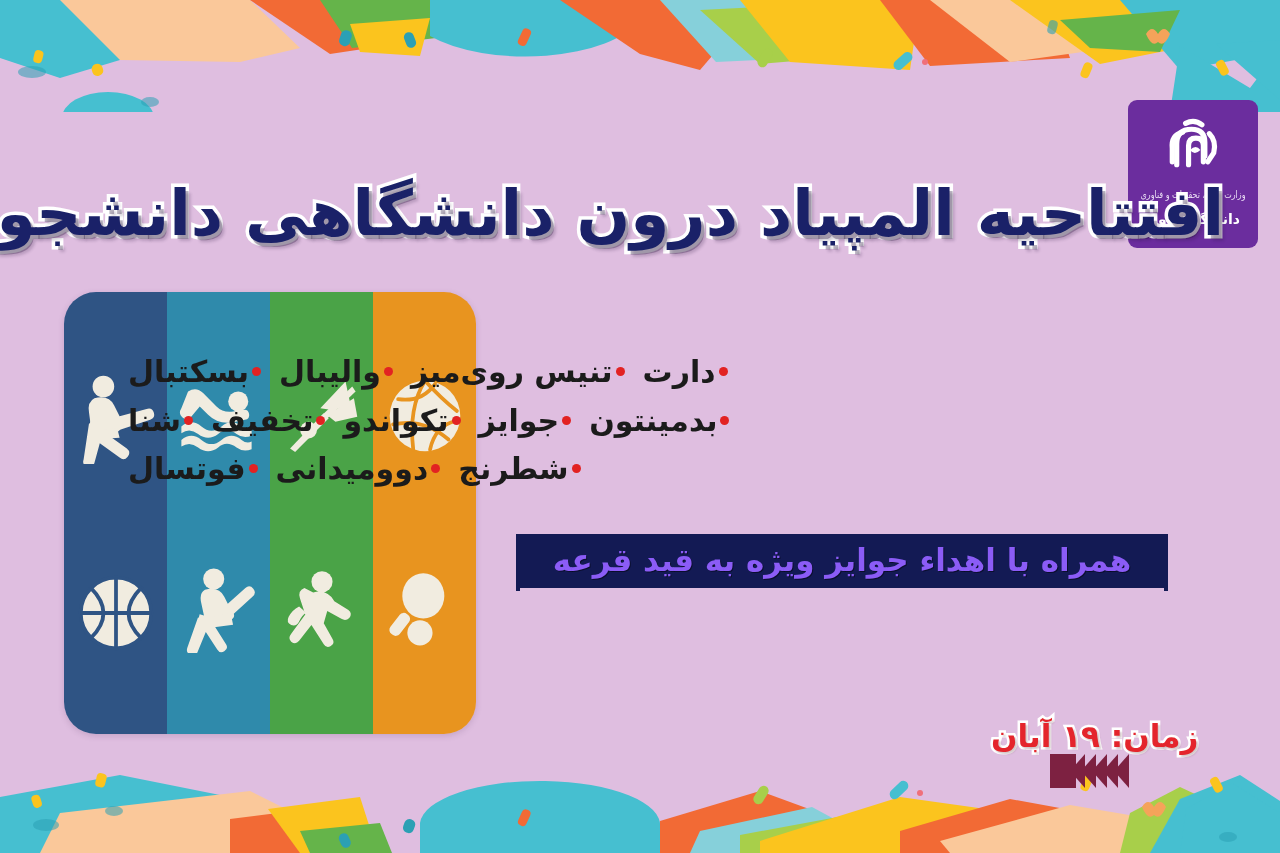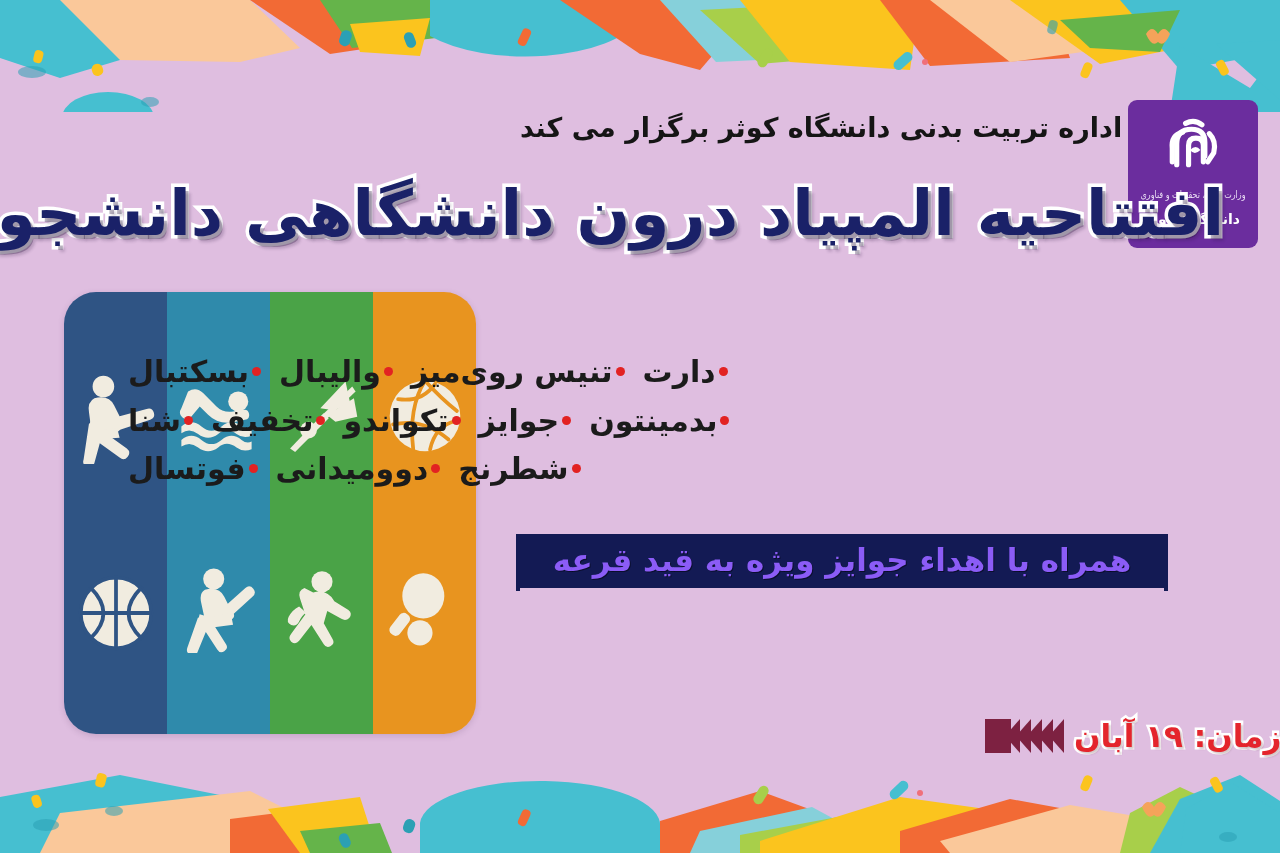--- a/index.html
+++ b/index.html
@@ -187,20 +187,21 @@
   }
 
   
   .date-badge {
     position: absolute;
     left: 985px;
     top: 718px;
     display: flex;
     align-items: center;
     direction: rtl;
+    flex-direction: column;
   }
   .date-text {
     color: #e4252c;
     font-size: 31px;
     font-weight: bold;
     white-space: nowrap;
     -webkit-text-stroke: 5px #ffffff;
     paint-order: stroke fill;
     text-shadow: 2px 2px 2px rgba(80,30,40,.25);
     padding-left: 6px;
@@ -306,21 +307,20 @@
         <path d="M36 30 Q20 34 22 52 L22 70"></path>
         <path d="M72 32 Q82 42 78 58 L70 70"></path>
         <path d="M40 18 Q52 12 62 20"></path>
       </g>
       <path d="M46 54 q8 -8 14 0 q-8 8 -14 0 Z" fill="#ffffff"></path>
     </svg>
     <div class="logo-ministry">وزارت علوم، تحقیقات و فناوری</div>
     <div class="logo-uni">دانشگاه درون</div>
   </div>
 
-  <div class="tagline">اداره تربیت بدنی دانشگاه کوثر برگزار می کند</div>
 
   <div class="main-title">افتتاحیه المپیاد درون دانشگاهی دانشجویان</div>
 
   <div class="panel">
 
     <div class="panel-col" style="background:#e8941f">
       <svg width="84" height="84" viewBox="0 0 100 100">
         <circle cx="50" cy="50" r="42" fill="#f1ece0"></circle>
         <g fill="none" stroke="#e8941f" stroke-width="4.5" stroke-linecap="round">
           <path d="M50 8 Q30 40 36 90"></path>

